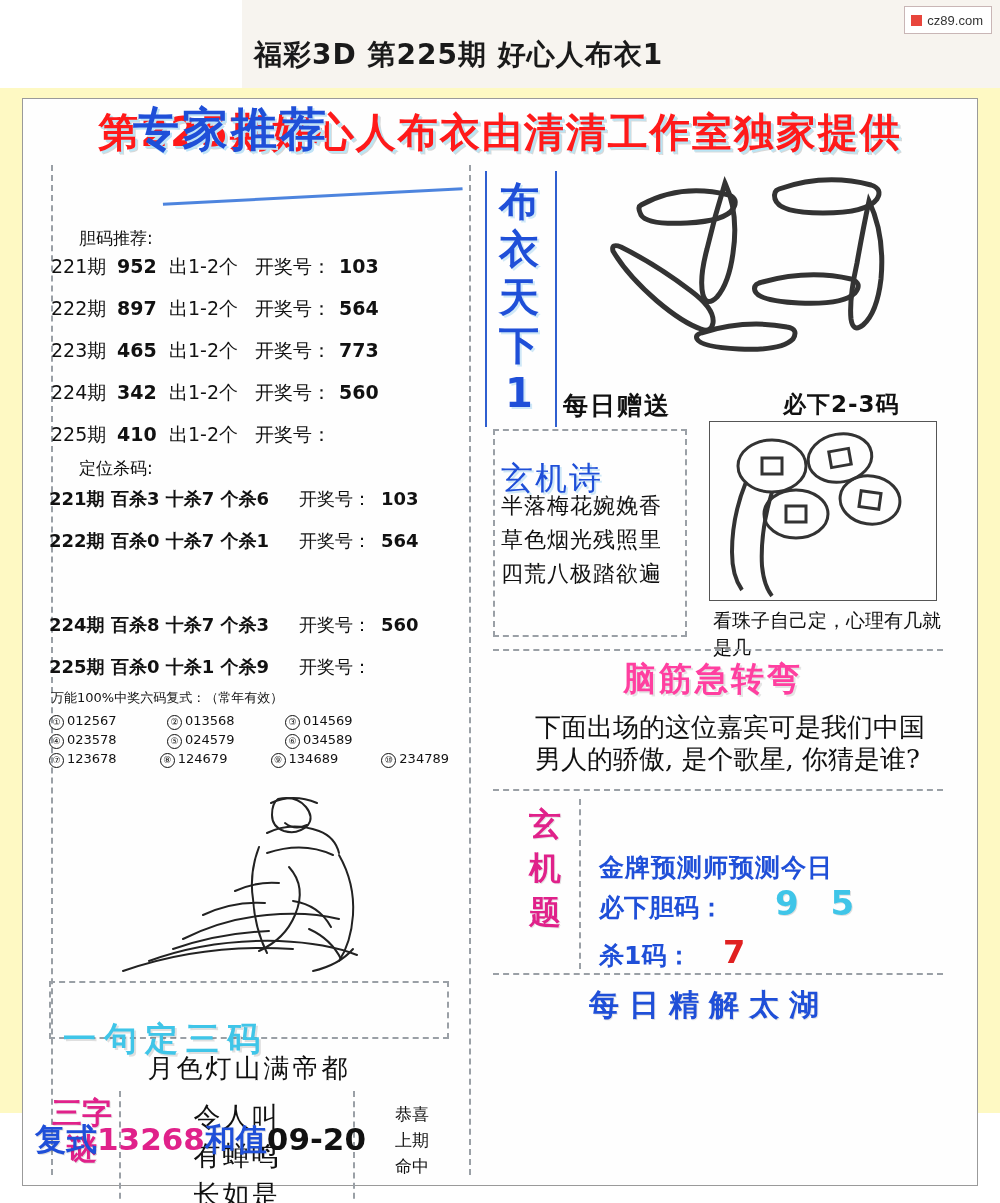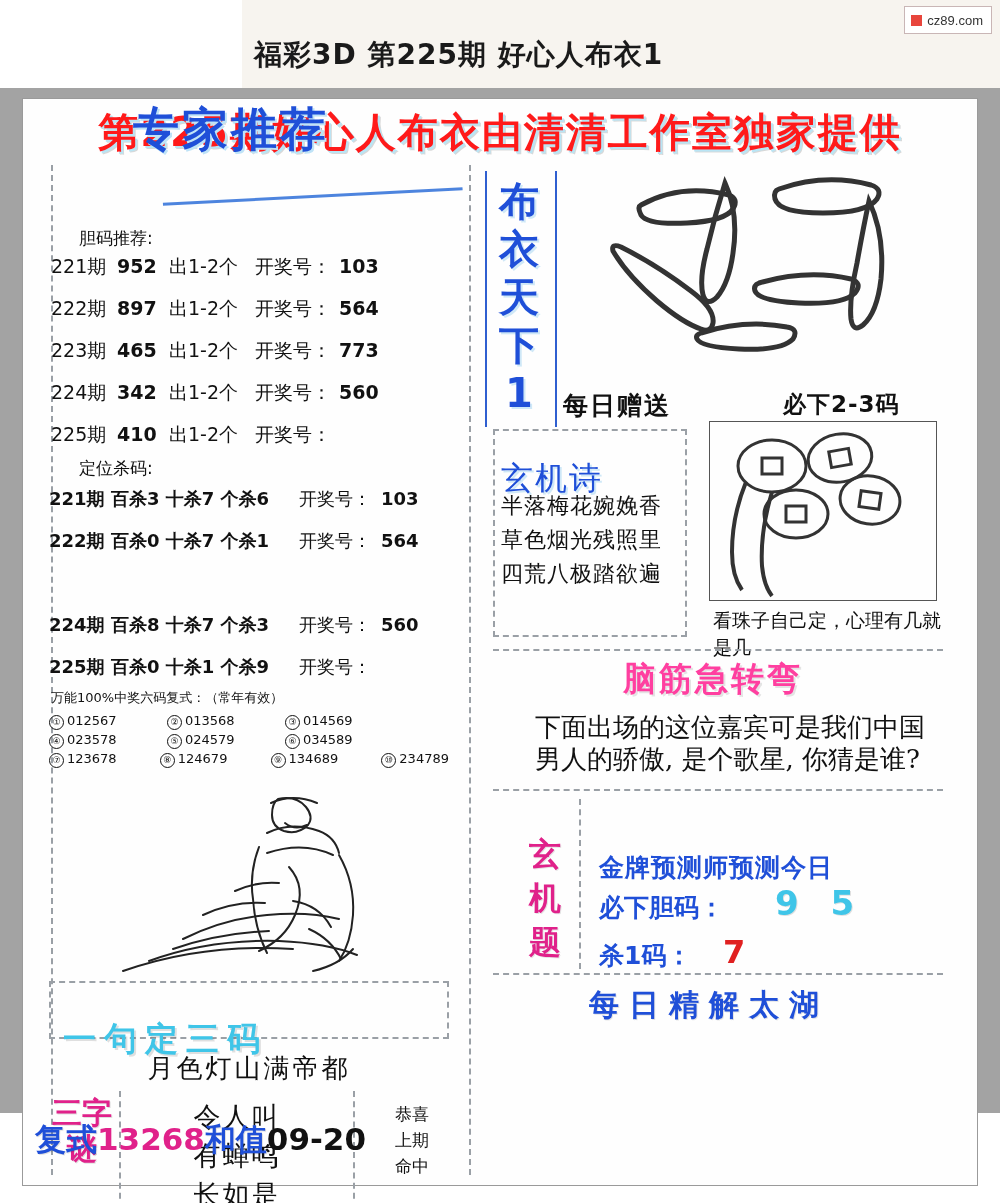--- a/index.html
+++ b/index.html
@@ -11,21 +11,21 @@
     width: 1000px;
     height: 1203px;
     position: relative;
     font-family: "DejaVu Sans", "Liberation Sans", sans-serif;
     overflow: hidden;
   }
   .page {
     position: relative;
     width: 1000px;
     height: 1113px;
-    background: #a3a3a3;
+    background: #fef9c3;
   }
   
   .top-band {
     position: absolute;
     left: 242px;
     top: 0;
     width: 758px;
     height: 88px;
     background: #f7f4ef;
   }
@@ -410,23 +410,22 @@
     width: 450px; height: 1px;
     border-top: 2px dashed #9aa0a6;
   }
   .xuanjiti {
     position: absolute;
     left: 500px; top: 706px;
     width: 44px;
     font-size: 32px; font-weight: bold; color: #e0218a;
     line-height: 44px;
     text-align: center;
-    font-family: Liberation Sans, sans-serif;
+    font-family: Liberation Mono, monospace;
     text-shadow: 1px 1px 0 rgba(0,0,0,.1);
-    margin-top: 27px;
   }
   .xuanjiti-div {
     position: absolute;
     left: 556px; top: 700px; height: 170px;
     border-left: 2px dashed #9aa0a6;
   }
   .jinpai {
     position: absolute;
     left: 576px; top: 752px;
     font-size: 25px; font-weight: bold; color: #1f4fd8;

